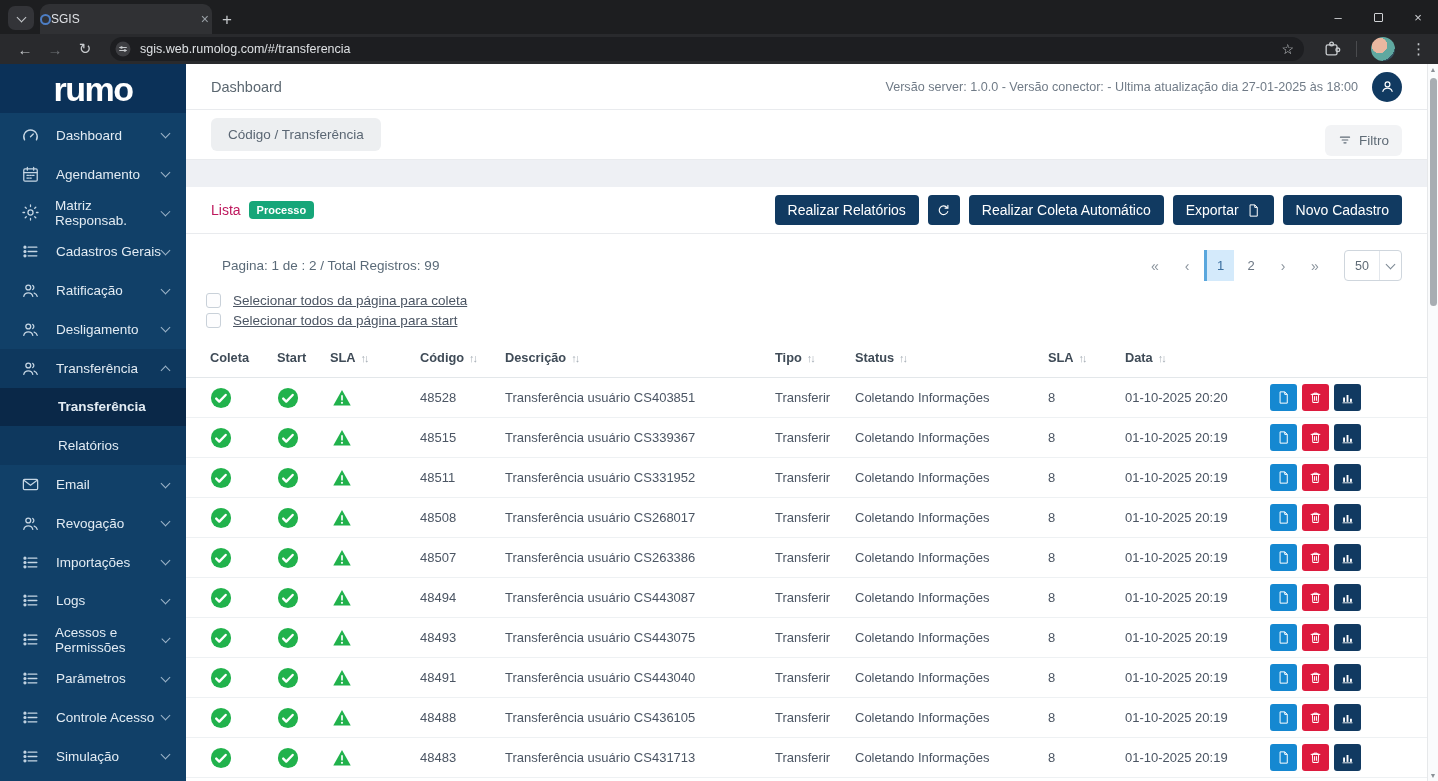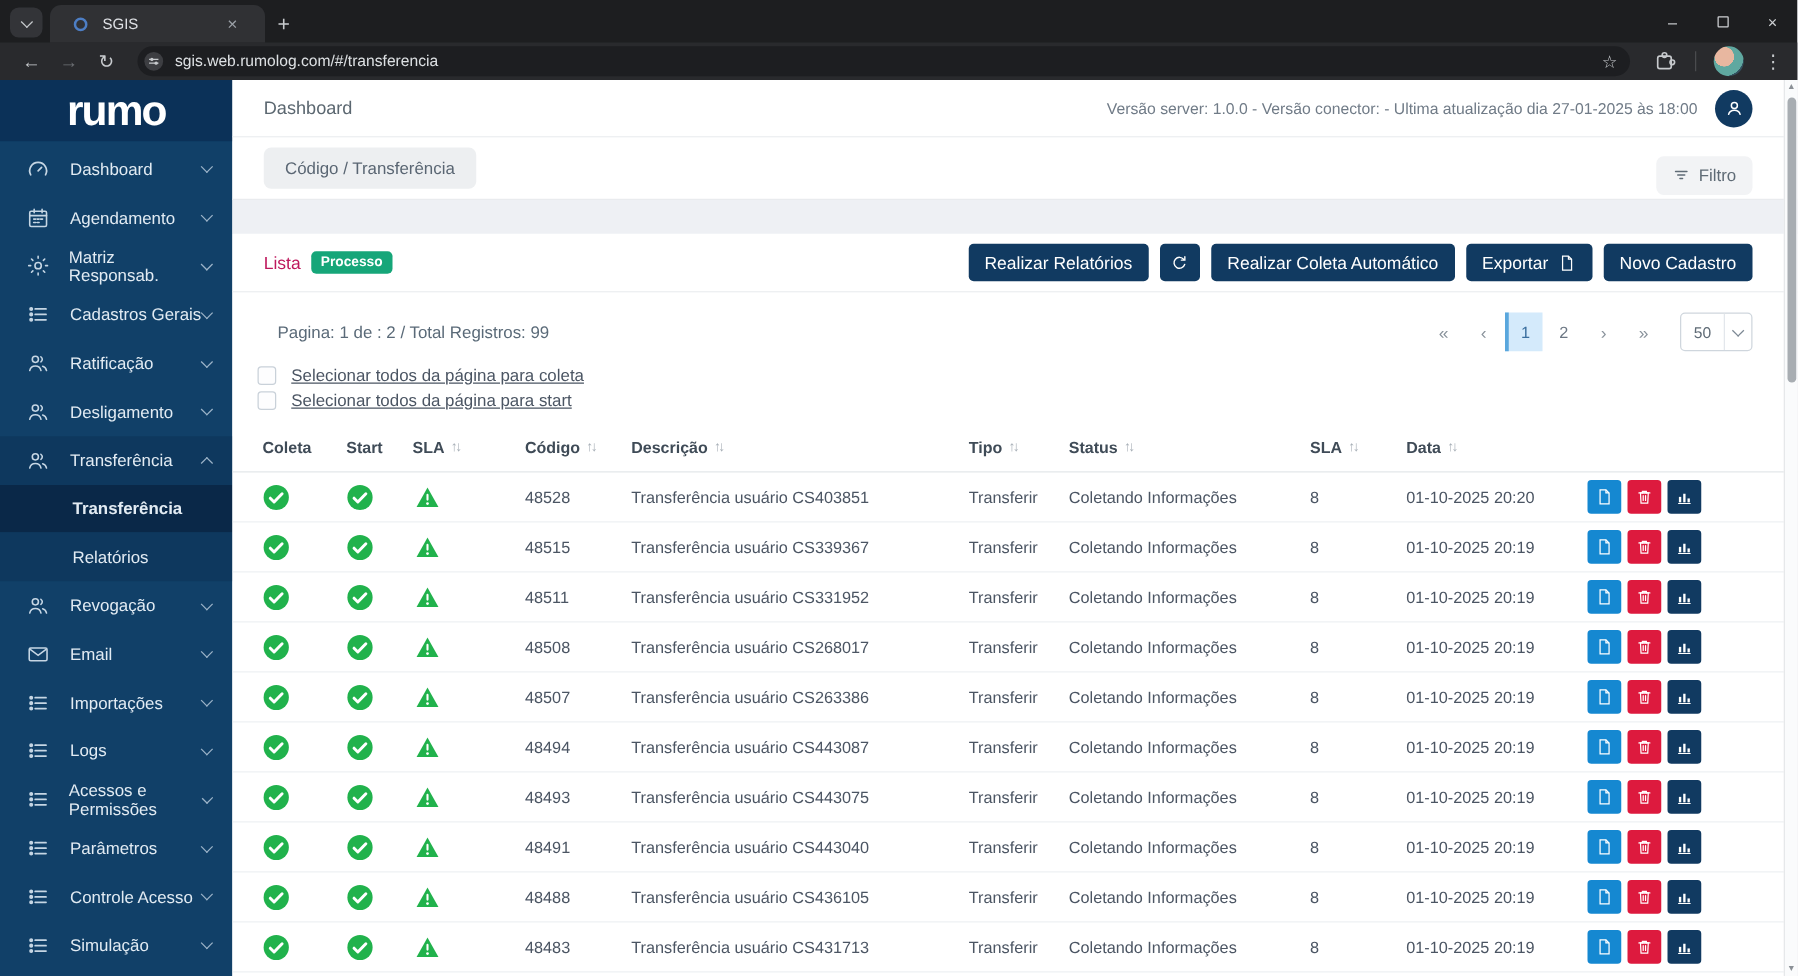--- a/index.html
+++ b/index.html
@@ -2,21 +2,21 @@
 <html><head>
 <meta charset="utf-8">
 <style>
   * { margin:0; padding:0; box-sizing:border-box; }
   html,body { width:1438px; height:781px; overflow:hidden; font-family:"Liberation Sans",sans-serif; background:#eef0f4; }
 
   
   .chrome { height:64px; background:#1d1e20; position:relative; }
   .tabstrip { height:34px; display:flex; align-items:flex-end; padding-left:6px; }
   .tabsearch { width:26px; height:24px; margin:0 6px 4px 2px; border-radius:7px; background:#333438; display:flex; align-items:center; justify-content:center; }
-  .tab { height:30px; width:172px; background:#303134; border-radius:9px 9px 0 0; display:flex; align-items:center; padding:0 19px; gap:12px; }
+  .tab { height:30px; width:172px; background:#303134; border-radius:9px 9px 0 0; display:flex; align-items:center; padding:0 0; gap:0; }
   .favicon { width:11px; height:11px; border-radius:50%; border:2.5px solid #4d7ec4; }
   .tab-title { color:#dfe1e5; font-size:12px; flex:1; }
   .tab-close { color:#9aa0a6; font-size:14px; line-height:1; padding:1px 3px; border-radius:50%; }
   .newtab { color:#c7cacd; font-size:17px; margin:0 0 4px 10px; }
   .wincontrols { margin-left:auto; display:flex; align-items:center; height:34px; }
   .winbtn { width:40px; height:34px; display:flex; align-items:center; justify-content:center; color:#cfd1d4; font-size:13px; }
   .win-restore { width:9px; height:9px; border:1.3px solid #cfd1d4; border-radius:1px; }
   .urlbar { height:30px; background:#292a2d; display:flex; align-items:center; padding:0 12px; gap:4px; }
   .navglyph { color:#c7cacd; font-size:15px; width:26px; text-align:center; }
   .navglyph.dim { color:#6e7175; }
@@ -269,40 +269,40 @@
         <div class="nav-item sub">
 
           <span>Relatórios</span>
 
         </div>
 
         <div class="nav-item">
           <span class="nav-icon">
 
             <svg viewBox="0 0 24 24" fill="none" stroke="currentColor" stroke-width="1.6" stroke-linecap="round">
+              <rect x="3" y="5.5" width="18" height="13" rx="1.5"></rect>
+              <path d="m4 7 8 6 8-6"></path>
+            </svg>
+          </span>
+          <span>Email</span>
+          <span class="chev down"></span>
+        </div>
+
+        <div class="nav-item">
+          <span class="nav-icon">
+
+            <svg viewBox="0 0 24 24" fill="none" stroke="currentColor" stroke-width="1.6" stroke-linecap="round">
               <circle cx="9.2" cy="8.2" r="3.1"></circle>
               <path d="M3.5 19.5c.6-2.9 2.9-4.6 5.7-4.6s5.1 1.7 5.7 4.6"></path>
               <path d="M14.8 5.6a3.1 3.1 0 0 1 0 5.2"></path>
               <path d="M16.6 15.2c2 .6 3.4 2 3.9 4.3"></path>
             </svg>
 
           </span>
           <span>Revogação</span>
-          <span class="chev down"></span>
-        </div>
-
-        <div class="nav-item">
-          <span class="nav-icon">
-
-            <svg viewBox="0 0 24 24" fill="none" stroke="currentColor" stroke-width="1.6" stroke-linecap="round">
-              <rect x="3" y="5.5" width="18" height="13" rx="1.5"></rect>
-              <path d="m4 7 8 6 8-6"></path>
-            </svg>
-          </span>
-          <span>Email</span>
           <span class="chev down"></span>
         </div>
 
         <div class="nav-item">
           <span class="nav-icon">
 
             <svg viewBox="0 0 24 24" fill="none" stroke="currentColor" stroke-width="1.7" stroke-linecap="round">
               <path d="M9 6.5h11M9 12h11M9 17.5h11"></path>
               <circle cx="5" cy="6.5" r="1.2" fill="currentColor"></circle>
               <circle cx="5" cy="12" r="1.2" fill="currentColor"></circle>

